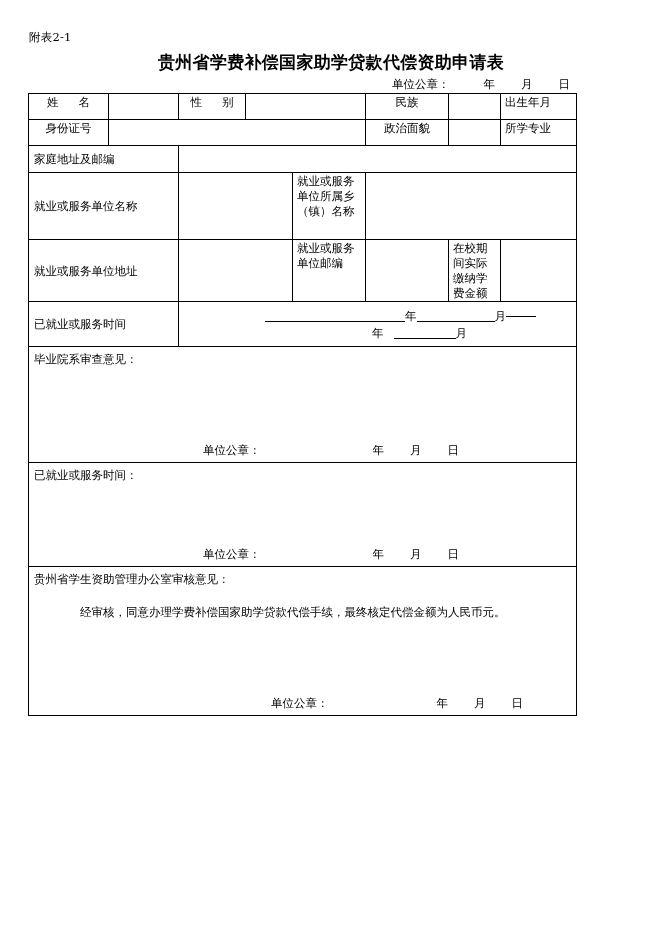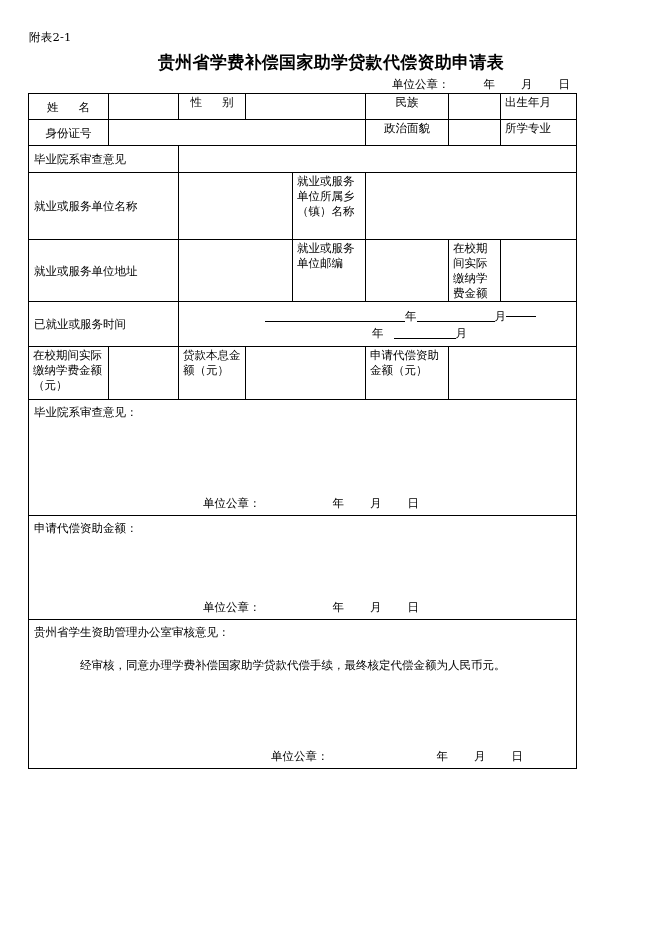--- a/index.html
+++ b/index.html
@@ -80,21 +80,21 @@
     padding: 2px 4px 2px 5px;
     overflow: hidden;
   }
   .lbl {
     white-space: normal;
     word-break: break-all;
   }
   .lbl-center { }
   .lbl-mid {
     display: flex;
-    align-items: center;
+    align-items: flex-start;
     justify-content: center;
     height: 100%;
     box-sizing: border-box;
     padding: 0 4px;
   }
   .lbl-left-mid {
     display: flex;
     align-items: center;
     height: 100%;
     box-sizing: border-box;
@@ -190,21 +190,21 @@
     white-space: nowrap;
     font-size: 11.5px;
     padding: 0 10px 0 0;
   }
   .sign-seal {
     display: inline-block;
     margin-left: 174px;
   }
   .sign-date {
     display: inline-block;
-    margin-left: 72px;
+    margin-left: 112px;
   }
   .sign-date .d-gap { display: inline-block; width: 26px; }
 </style>
 </head>
 <body>
 
 <div class="page">
 
   <div class="doc-no">附表2-1</div>
 
@@ -269,21 +269,21 @@
         <div class="cell-pad"></div>
       </td>
       <td>
         <div class="clip-lbl lbl lbl-center">所学专业</div>
       </td>
     </tr>
 
 
     <tr>
       <td colspan="2" style="height:26px">
-        <div class="lbl-left-mid">毕业院系审查意见</div>
+        <div class="lbl-left-mid">家庭地址及邮编</div>
       </td>
       <td colspan="6">
         <div class="cell-pad"></div>
       </td>
     </tr>
 
     <tr>
       <td colspan="2" style="height:66px">
         <div class="lbl-left-mid">就业或服务单位名称</div>
       </td>
@@ -328,56 +328,36 @@
           <div class="time-line1">
             <span class="pre-gap-1"></span><span class="ul-long"></span><span>年</span><span class="ul-mid"></span><span>月</span><span class="dash-tail"></span>
           </div>
           <div class="time-line2">
             <span class="pre-gap-2"></span><span>年</span><span class="gap-tiny"></span><span class="ul-short"></span><span>月</span>
           </div>
         </div>
       </td>
     </tr>
 
-    <tr>
-      <td style="height:52px">
-        <div class="clip-lbl lbl">在校期间实际缴纳学费金额（元）</div>
-      </td>
-      <td>
-        <div class="cell-pad"></div>
-      </td>
-      <td>
-        <div class="clip-lbl lbl">贷款本息金额（元）</div>
-      </td>
-      <td colspan="2">
-        <div class="cell-pad"></div>
-      </td>
-      <td>
-        <div class="clip-lbl lbl">申请代偿资助金额（元）</div>
-      </td>
-      <td colspan="2">
-        <div class="cell-pad"></div>
-      </td>
-    </tr>
 
     <tr>
       <td colspan="8" style="height:115px">
         <div class="opinion">
           <div class="opinion-title">毕业院系审查意见：</div>
           <div class="sign-row">
             <span class="sign-seal">单位公章：</span><span class="sign-date"><span>年</span><span class="d-gap"></span><span>月</span><span class="d-gap"></span><span>日</span></span>
           </div>
         </div>
       </td>
     </tr>
 
     <tr>
       <td colspan="8" style="height:103px">
         <div class="opinion">
-          <div class="opinion-title">申请代偿资助金额：</div>
+          <div class="opinion-title">已就业或服务时间：</div>
           <div class="sign-row">
             <span class="sign-seal">单位公章：</span><span class="sign-date"><span>年</span><span class="d-gap"></span><span>月</span><span class="d-gap"></span><span>日</span></span>
           </div>
         </div>
       </td>
     </tr>
 
     <tr>
       <td colspan="8" style="height:148px">
         <div class="opinion">

